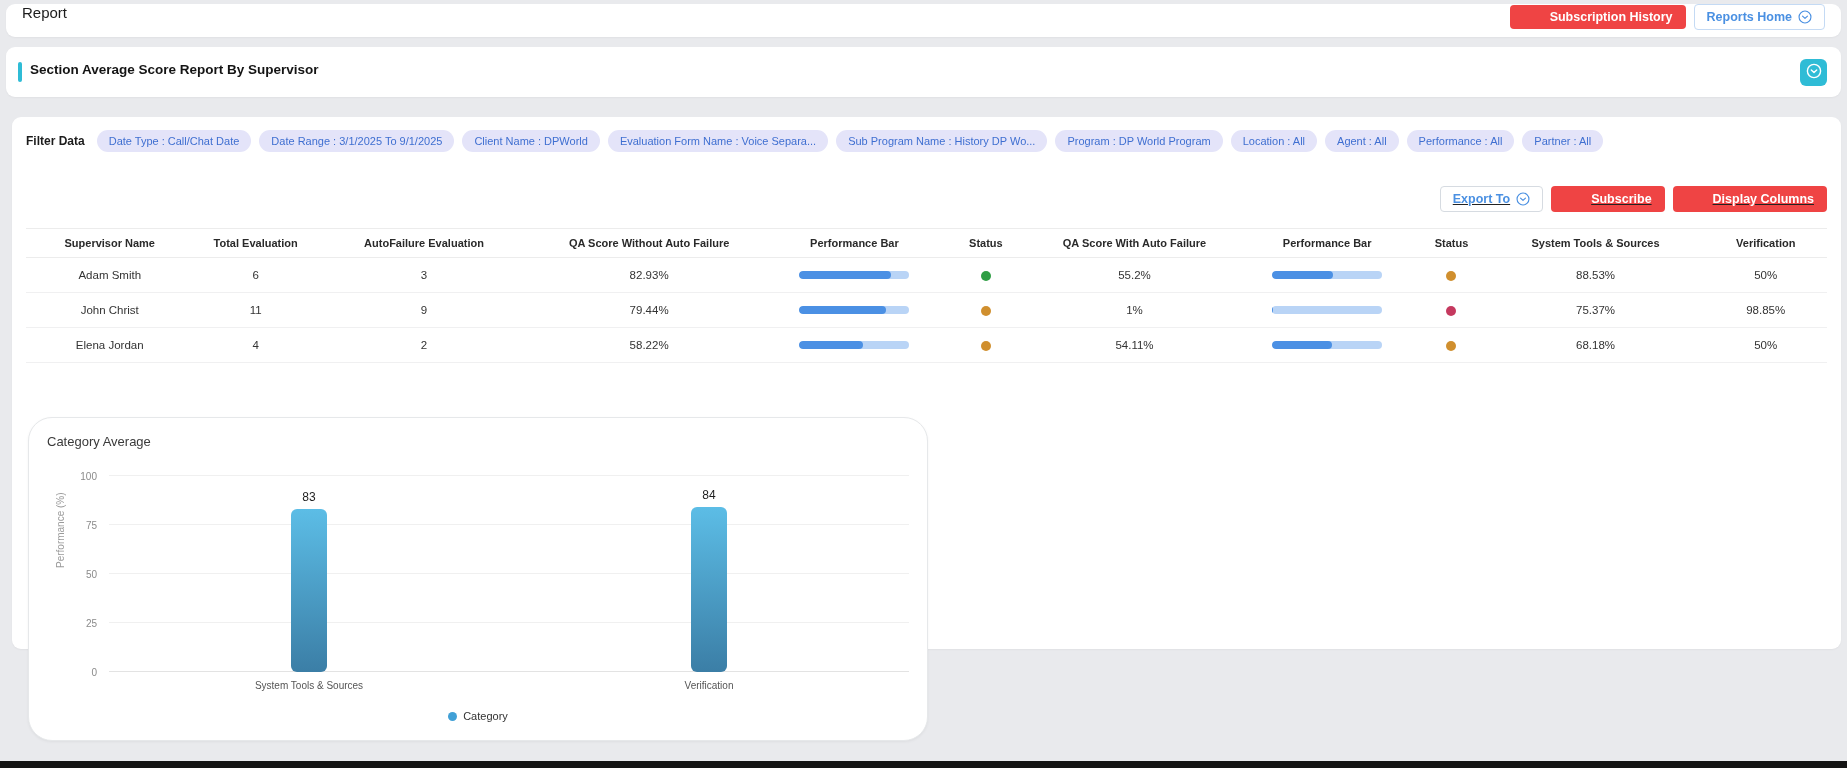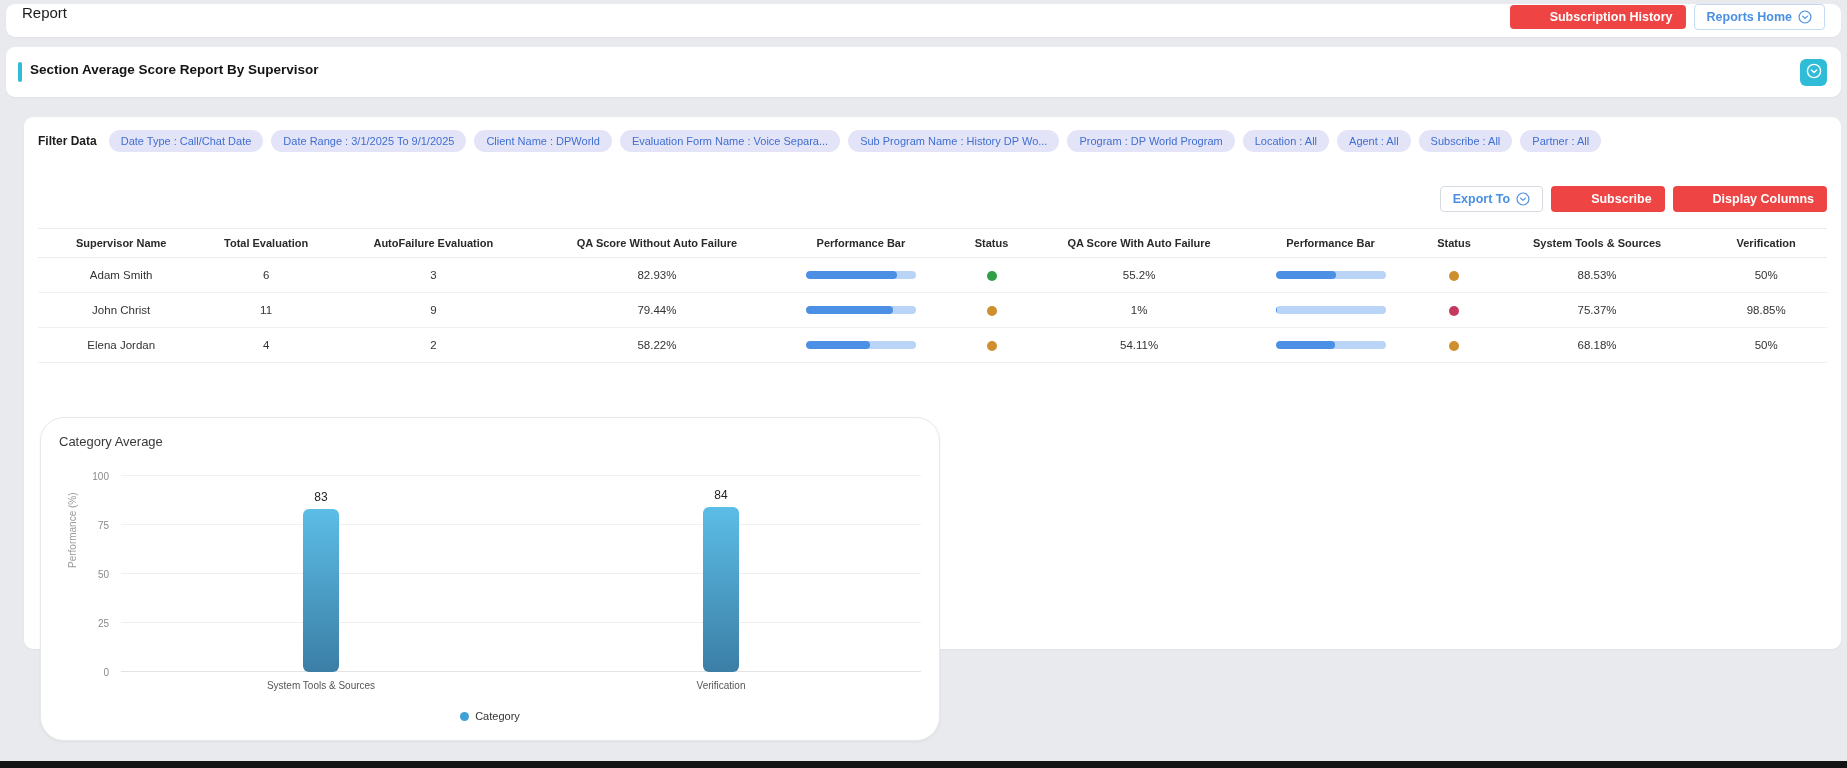--- a/index.html
+++ b/index.html
@@ -41,29 +41,29 @@
   .section-left { display:flex; gap:8px; }
   .accent-bar { width:4px; height:20px; background:#2fbcd6; border-radius:2px; }
   .section-title { font-size:13.5px; font-weight:700; color:#141414; }
   .teal-btn {
     width:27px; height:27px; border-radius:6px; background:#2fbcd6;
     display:flex; align-items:center; justify-content:center;
     color:#fff; cursor:pointer; border:none; margin-right:2px;
   }
 
   
-  .main-card { margin:20px 6px 0 24px; height:532px; padding:0 14px; position:relative; }
+  .main-card { margin:20px 6px 0 12px; height:532px; padding:0 14px; position:relative; }
   .filter-row { display:flex; align-items:center; gap:12px; padding-top:13px; }
   .filter-label { font-size:12px; font-weight:700; color:#1c1c1c; white-space:nowrap; }
   .chips { display:flex; gap:8px; flex-wrap:nowrap; align-items:flex-end; }
   .chip {
     background:#e4e4f9; color:#3f6fd1; font-size:11px;
     padding:5px 12px; border-radius:999px; white-space:nowrap; cursor:default;
   }
-  .toolbar { display:flex; justify-content:flex-end; gap:8px; margin-top:34px; }
+  .toolbar { display:flex; justify-content:flex-end; gap:8px; margin-top:34px;text-decoration:underline; }
 
   
   table { width:100%; border-collapse:collapse; table-layout:fixed; margin-top:16px; }
   thead th {
     font-size:11px; font-weight:700; color:#2a2a2a;
     padding:8px 4px; text-align:center;
     border-top:1px solid #ececec; border-bottom:1px solid #ececec;
     white-space:nowrap; overflow:hidden;
   }
   tbody td {
@@ -162,21 +162,21 @@
     <span class="filter-label">Filter Data</span>
     <div class="chips">
         <span class="chip">Date Type : Call/Chat Date</span>
         <span class="chip">Date Range : 3/1/2025 To 9/1/2025</span>
         <span class="chip">Client Name : DPWorld</span>
         <span class="chip">Evaluation Form Name : Voice Separa...</span>
         <span class="chip">Sub Program Name : History DP Wo...</span>
         <span class="chip">Program : DP World Program</span>
         <span class="chip">Location : All</span>
         <span class="chip">Agent : All</span>
-        <span class="chip">Subscribe : All</span>
+        <span class="chip">Performance : All</span>
         <span class="chip">Partner : All</span>
       </div>
   </div>
 
   <div class="toolbar">
     <button class="btn btn-outline-gray">
       <span>Export To</span>
       <span>
         <svg width="14" height="14" viewBox="0 0 16 16">
             <circle cx="8" cy="8" r="6.8" fill="none" stroke="currentColor" stroke-width="1.3"></circle>

